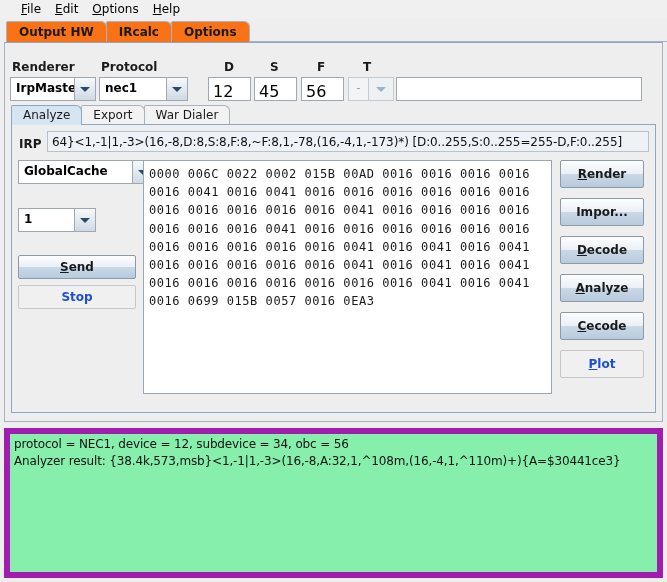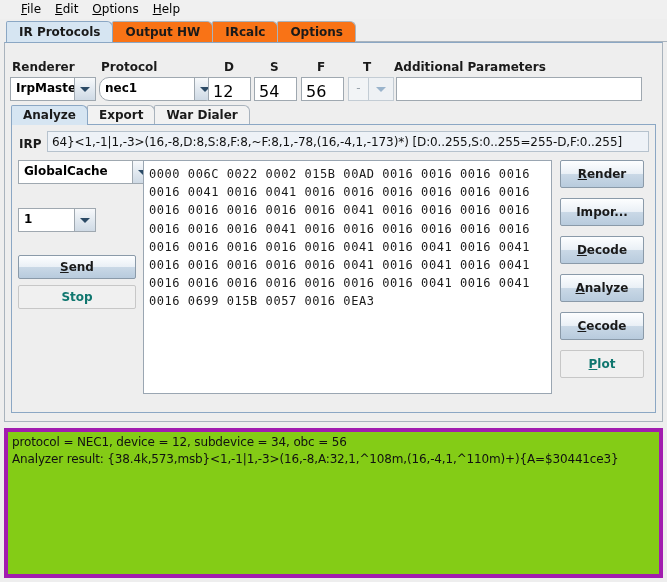--- a/index.html
+++ b/index.html
@@ -167,21 +167,21 @@
   .inner-tabstrip {
     position: absolute;
     left: 6px; top: 60px;
     width: 645px;
     height: 22px;
     display: flex;
     align-items: flex-end;
   }
   .itab {
     font-size: 12px;
-    font-weight: bold;
+    font-weight: normal;
     color: #1a1a1a;
     padding: 2px 11px;
     height: 20px;
     box-sizing: border-box;
     background: #f2f2f2;
     border: 1px solid #a9b3bd;
     border-bottom: none;
     border-radius: 2px 6px 0 0;
     margin-right: -1px;
     line-height: 15px;
@@ -236,21 +236,21 @@
     text-align: center;
     box-sizing: border-box;
     cursor: default;
     display: flex;
     align-items: center;
     justify-content: center;
   }
   .btn.disabled {
     background: #f0f0f0;
     border: 1px solid #c7c7c7;
-    color: #0f766e;
+    color: #1d4ed8;
   }
 
   
   .hexarea {
     position: absolute;
     left: 131px; top: 35px;
     width: 409px;
     height: 234px;
     background: #ffffff;
     border: 1px solid #9aa6b2;
@@ -269,22 +269,22 @@
 
   
   .rightcol { position: absolute; left: 548px; top: 35px; width: 84px; }
 
   
   .output {
     position: absolute;
     left: 4px; top: 428px;
     width: 659px;
     height: 150px;
-    background: #84cc16;
-    border: 4px solid #a21caf;
+    background: #86efac;
+    border: 6px solid #a21caf;
     box-sizing: border-box;
     padding: 2px 3px 0 4px;
     overflow: hidden;
   }
   .outline {
     font-size: 12px;
     color: #111;
     line-height: 17px;
     white-space: nowrap;
     letter-spacing: -0.15px;
@@ -294,64 +294,62 @@
 <body>
 
 <div class="menubar">
   <div class="menu-item"><span class="mn">F</span><span>ile</span></div>
   <div class="menu-item"><span class="mn">E</span><span>dit</span></div>
   <div class="menu-item"><span class="mn">O</span><span>ptions</span></div>
   <div class="menu-item"><span class="mn">H</span><span>elp</span></div>
 </div>
 
 <div class="tabstrip">
-  <div class="tab selected">IR Protocols</div>
   <div class="tab">Output HW</div>
   <div class="tab">IRcalc</div>
   <div class="tab">Options</div>
   <div class="tab-spacer"></div>
 </div>
 
 <div class="content">
 
   <div class="form-row">
     <div class="lbl" style="left:7px; top:17px;">Renderer</div>
     <div class="combo" style="left:5px; top:34px; width:86px;">
       <div class="val">IrpMaster</div>
       <div class="arrowbtn">
           <span class="arrow-dn"></span>
         </div>
     </div>
 
     <div class="lbl" style="left:96px; top:17px;">Protocol</div>
-    <div class="combo" style="left:94px; top:34px; width:117px;border-radius:10px;">
+    <div class="combo" style="left:94px; top:34px; width:89px;">
       <div class="val">nec1</div>
       <div class="arrowbtn">
           <span class="arrow-dn"></span>
         </div>
     </div>
 
     <div class="lbl" style="left:219px; top:17px;">D</div>
     <div class="txtfield" style="left:203px; top:34px; width:43px;">12</div>
 
     <div class="lbl" style="left:265px; top:17px;">S</div>
-    <div class="txtfield" style="left:249px; top:34px; width:43px;">54</div>
+    <div class="txtfield" style="left:249px; top:34px; width:43px;">45</div>
 
     <div class="lbl" style="left:312px; top:17px;">F</div>
     <div class="txtfield" style="left:296px; top:34px; width:43px;">56</div>
 
     <div class="lbl" style="left:358px; top:17px;">T</div>
     <div class="tcombo" style="left:343px; top:34px;">
       <div class="tval">-</div>
       <div class="tarrow">
           <span class="arrow-dn dis"></span>
         </div>
     </div>
 
-    <div class="lbl" style="left:389px; top:17px;">Additional Parameters</div>
     <div class="txtfield" style="left:391px; top:34px; width:246px;"></div>
   </div>
 
   <div class="inner-tabstrip">
     <div class="itab selected">Analyze</div>
     <div class="itab">Export</div>
     <div class="itab">War Dialer</div>
   </div>
 
   <div class="inner-panel">

